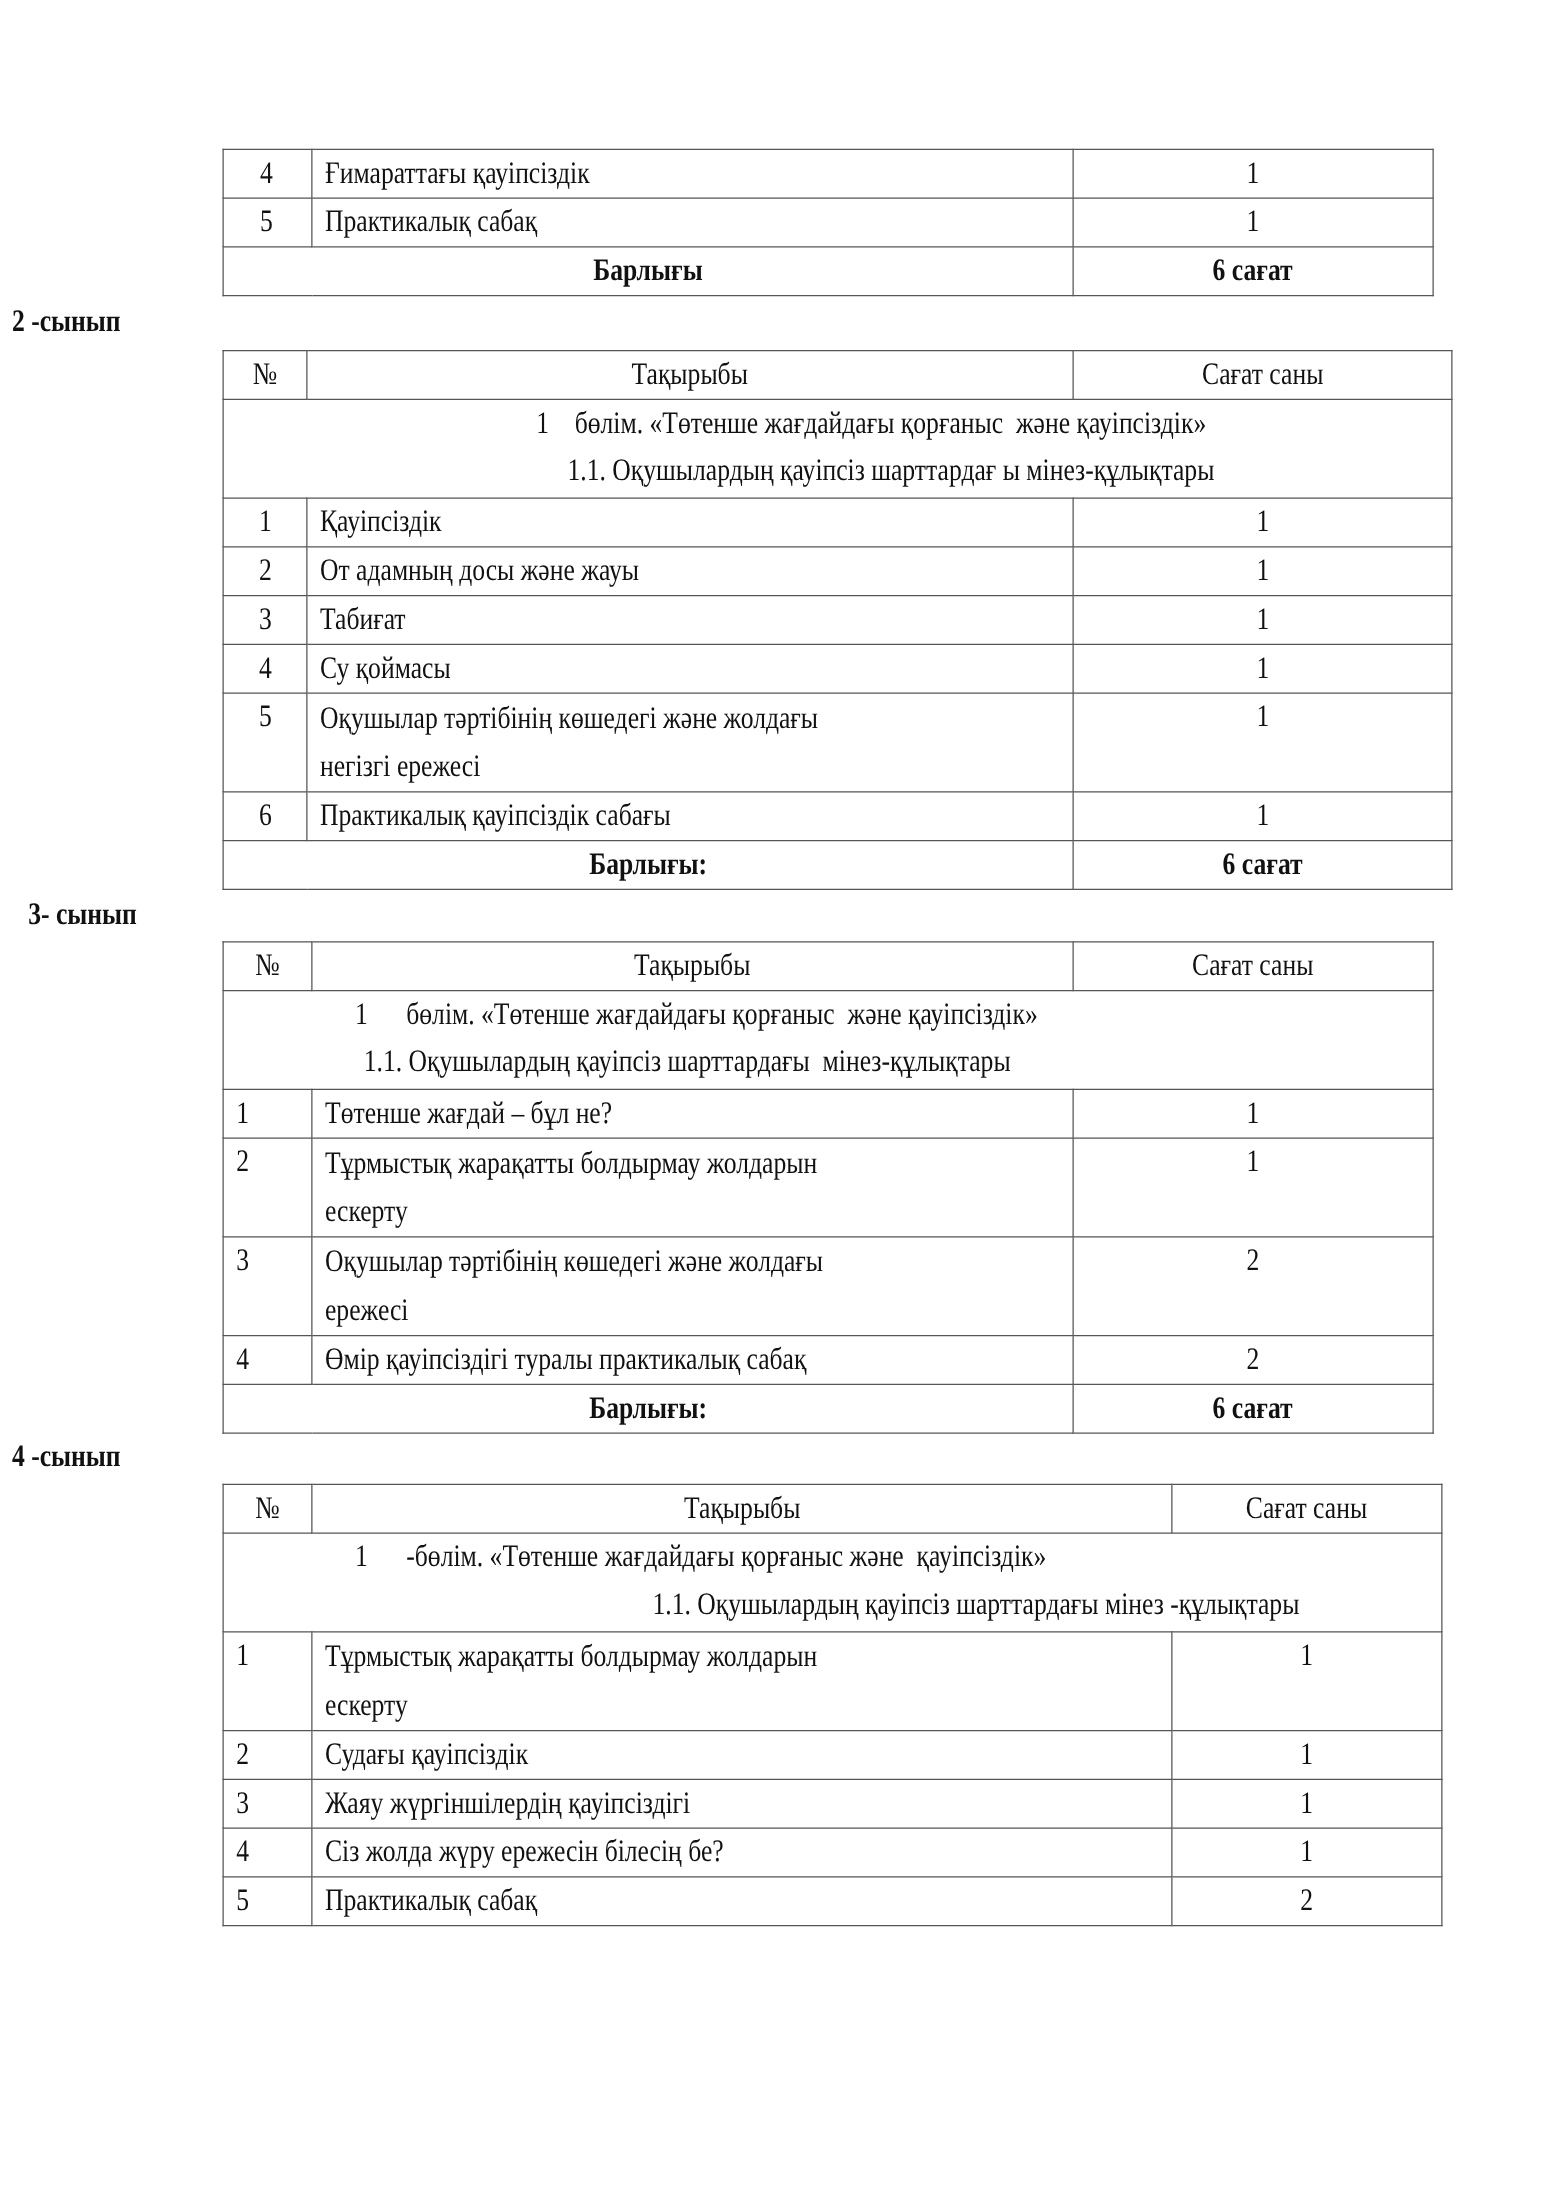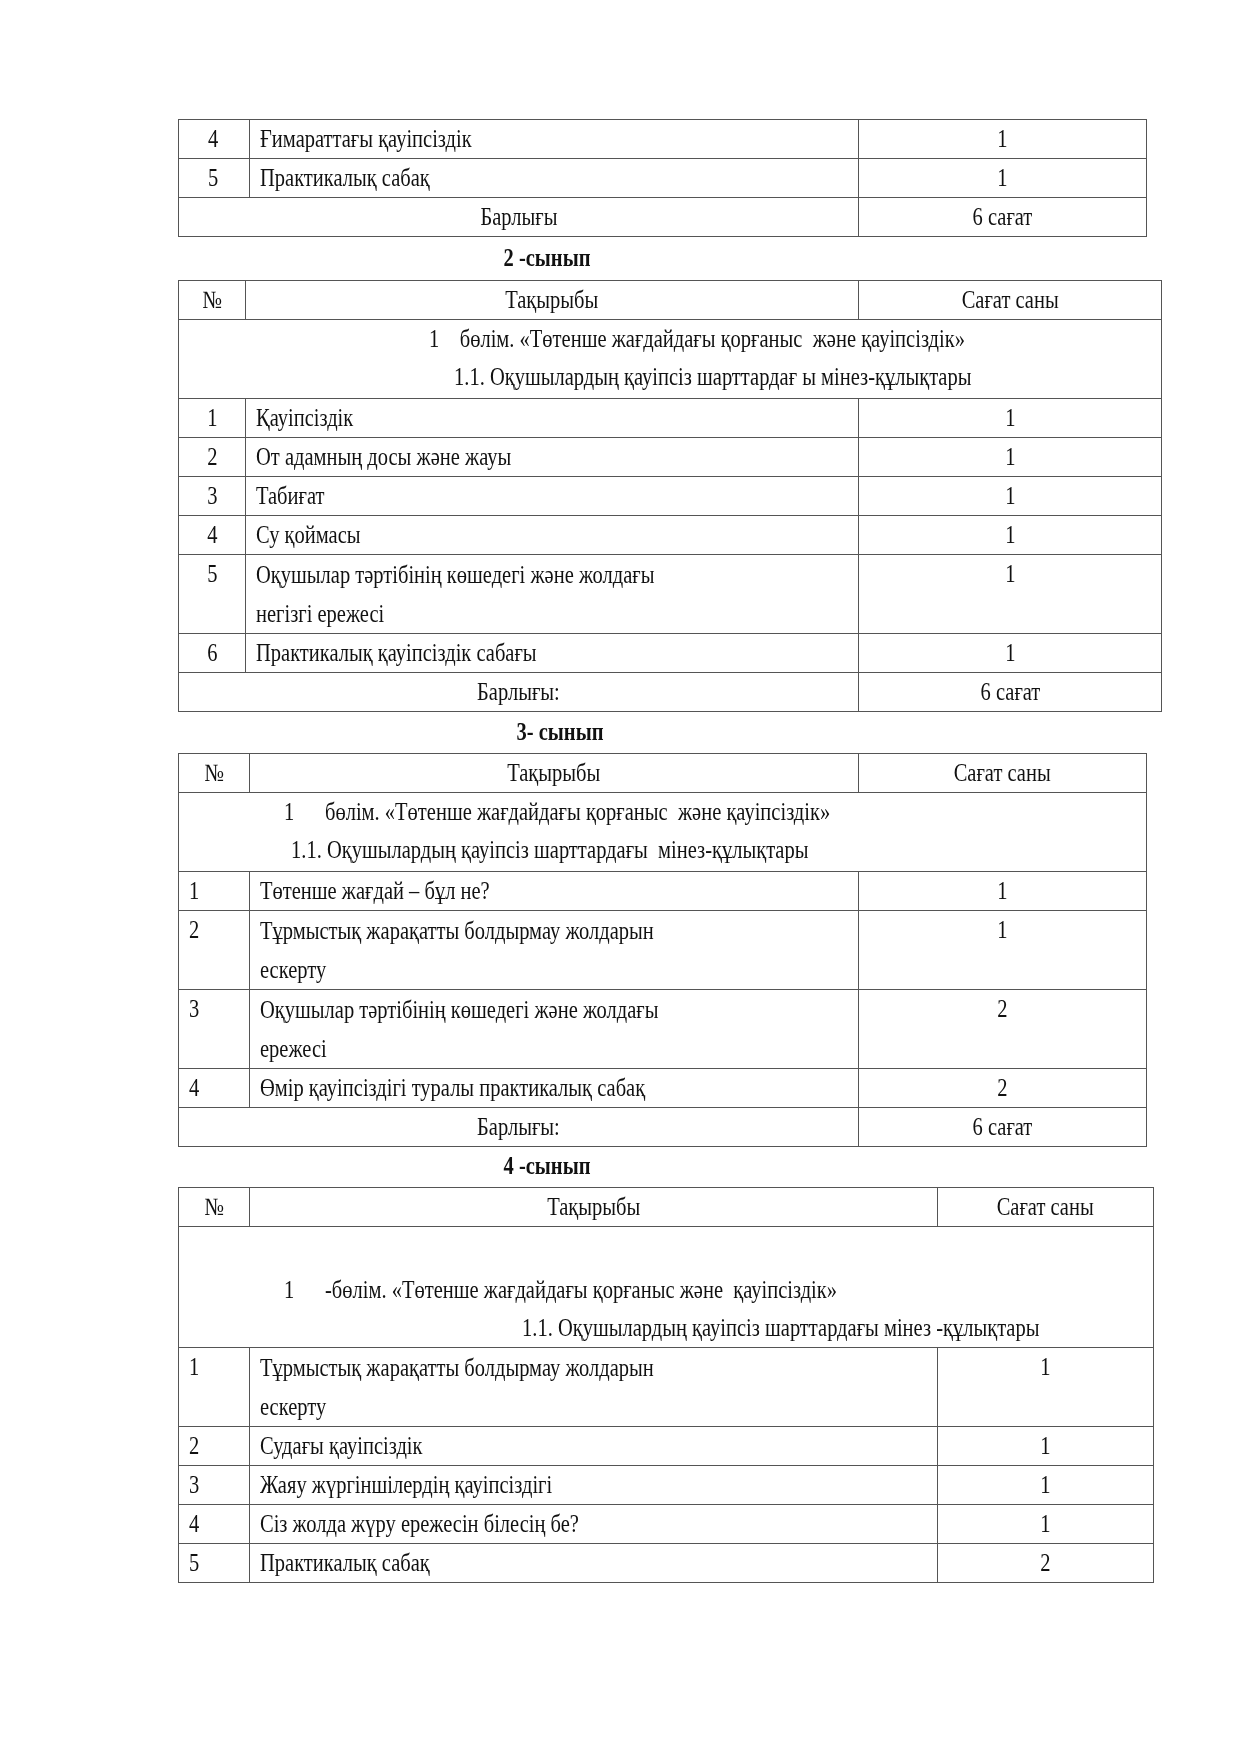--- a/index.html
+++ b/index.html
@@ -5,23 +5,23 @@
   html,body{margin:0;padding:0;background:#fff;}
   body{width:1241px;height:1755px;position:relative;overflow:hidden;font-family:"Liberation Serif",serif;color:#111;}
   .t{position:absolute;border-collapse:collapse;table-layout:fixed;}
   .t td{border:1.5px solid #555;padding:0;vertical-align:top;height:38px;font-size:25px;line-height:38px;white-space:nowrap;overflow:hidden;}
   .sx{display:inline-block;transform:scaleX(0.82);transform-origin:left center;}
   .c{text-align:center;}
   .c .sx{transform-origin:center center;}
   .num{text-align:center;}
   .numl{padding-left:10px !important;}
   .topic{padding-left:10px !important;}
-  .b{font-weight:normal;}
+  .b{font-weight:bold;}
   .sec{text-align:center;line-height:39px;text-decoration:underline;}
-  .title{position:absolute;left:0;width:1095px;text-align:center;font-weight:bold;font-size:25px;line-height:30px;}
+  .title{position:absolute;left:0;width:1095px;text-align:left;font-weight:bold;font-size:25px;line-height:30px;}
   .title .sx{transform-origin:center center;}
 </style>
 </head>
 <body>
 
 <table class="t" style="left:178px;top:119px;width:968px;">
   <colgroup>
       <col style="width:71px">
       <col style="width:609px">
       <col style="width:288px">
@@ -163,21 +163,21 @@
       <col style="width:216px">
     </colgroup>
   <tbody>
       <tr>
     <td class="c"><span class="sx">№</span></td>
     <td class="c"><span class="sx">Тақырыбы</span></td>
     <td class="c"><span class="sx">Сағат саны</span></td>
   </tr>
   <tr>
     <td colspan="3" class="sec" style="height:78px;">
-      <div style="padding-left:105px;text-align:left;margin-top:44px;"><span class="sx" style="white-space:pre;">1      -бөлім. «Төтенше жағдайдағы қорғаныс және  қауіпсіздік»</span></div>
+      <div style="padding-left:105px;text-align:left;"><span class="sx" style="white-space:pre;">1      -бөлім. «Төтенше жағдайдағы қорғаныс және  қауіпсіздік»</span></div>
       <div style="padding-left:115px;text-align:right;"><span class="sx" style="white-space:pre;">1.1. Оқушылардың қауіпсіз шарттардағы мінез -құлықтары</span></div>
     </td>
   </tr>
   <tr>
         <td class="numl" style="height:78px;"><span class="sx">1</span></td>
         <td class="topic" style="height:78px;line-height:39px;">
           <div><span class="sx">Тұрмыстық жарақатты болдырмау жолдарын</span></div>
           <div><span class="sx">ескерту</span></div>
         </td>
         <td class="c"><span class="sx">1</span></td>

